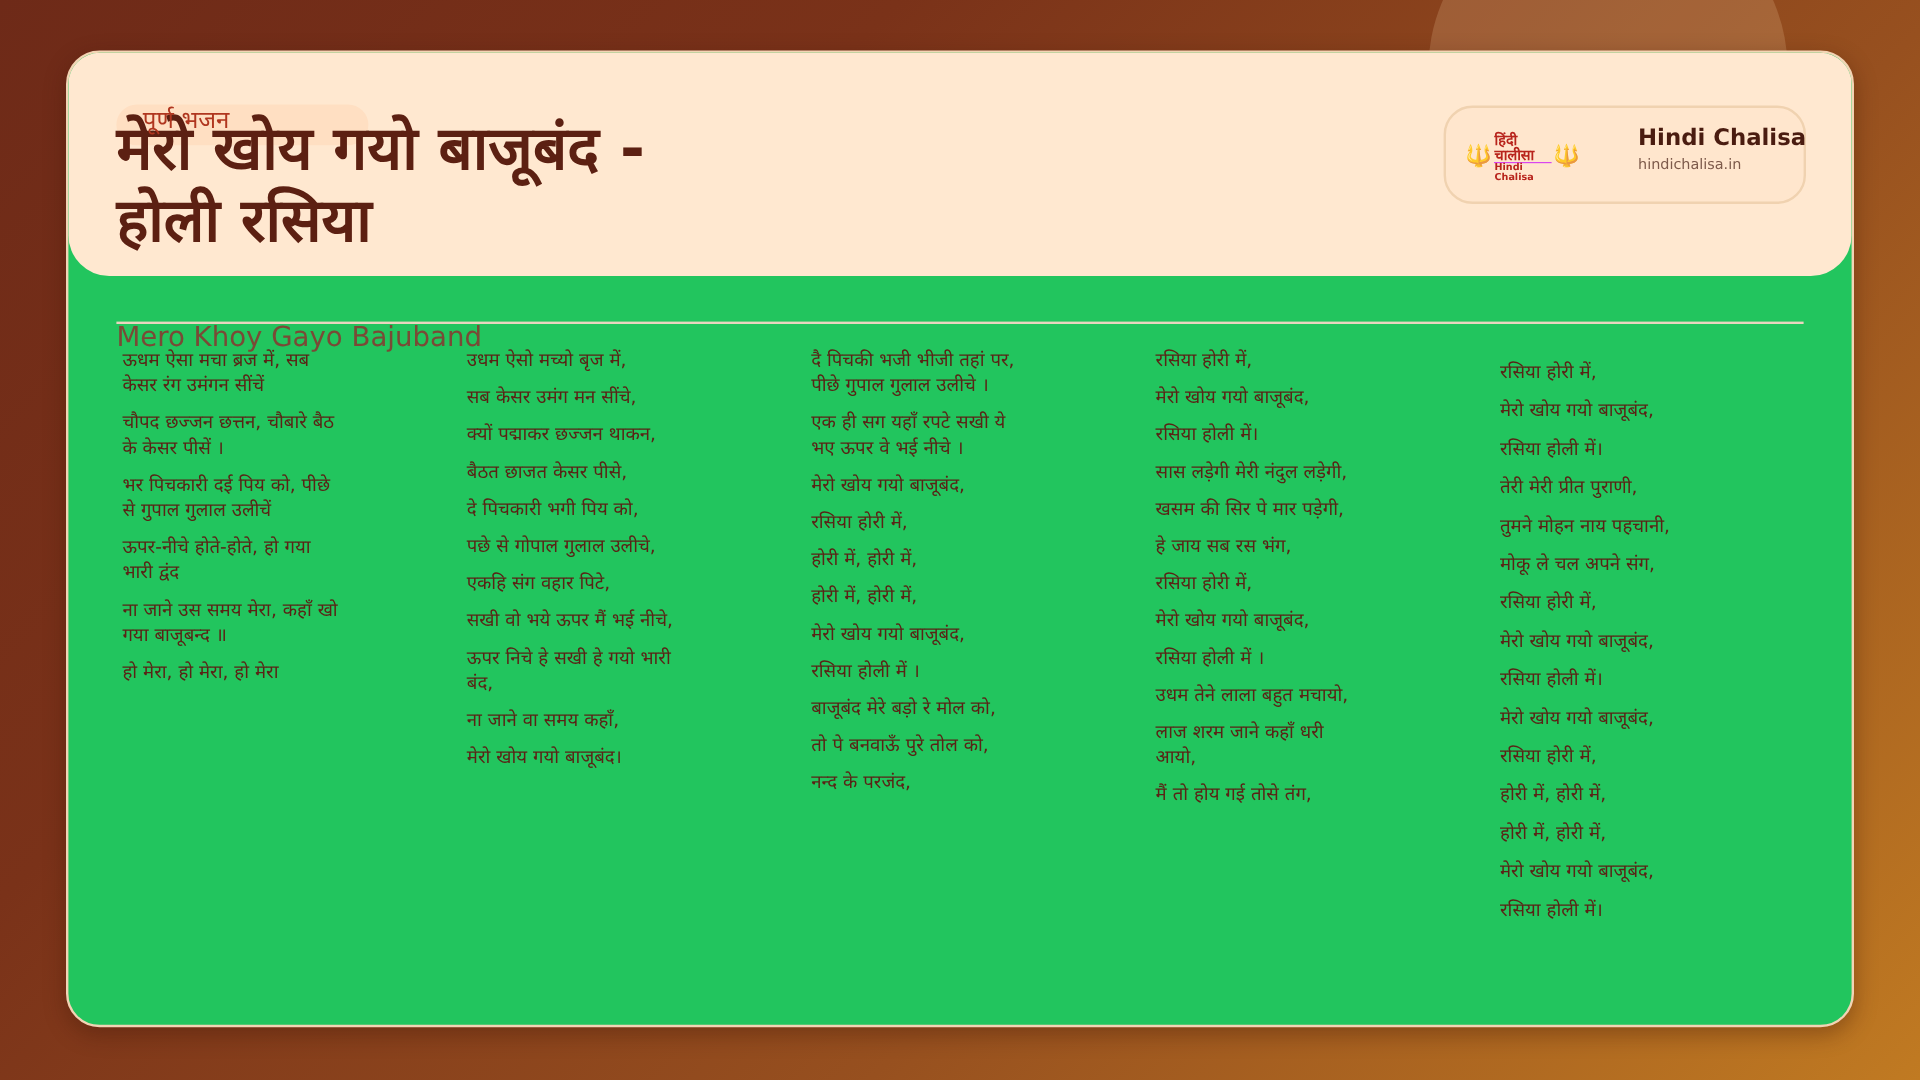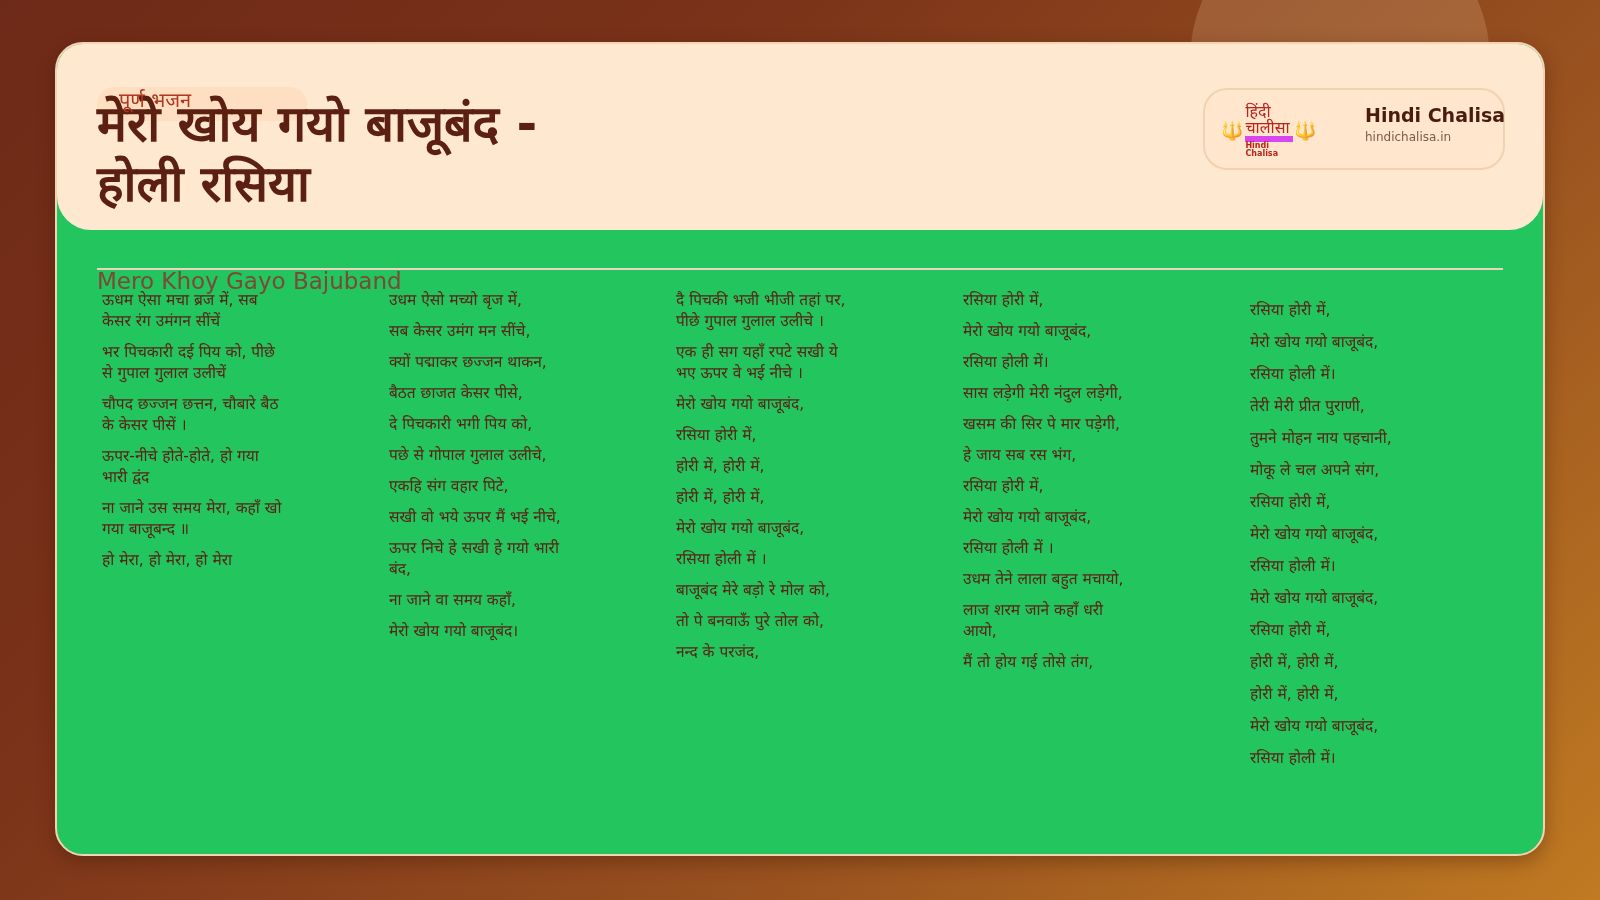--- a/index.html
+++ b/index.html
@@ -68,21 +68,21 @@
   .brand-logo {
     position: absolute;
     left: 16px; top: 26px;
     width: 96px; height: 30px;
     display: flex; align-items: center; gap: 2px;
   }
   .trident {
     font-size: 18px; color: #d4671a; line-height: 1;
   }
   .logo-text { display: flex; flex-direction: column; line-height: 1; }
-  .logo-hi { font-size: 16px; font-weight: normal; color: #b8241c; border-bottom: 6px solid #d946ef; }
+  .logo-hi { font-size: 12px; font-weight: bold; color: #b8241c; border-bottom: 1px solid #d946ef; }
   .logo-en { font-size: 8px; font-weight: bold; color: #b8241c; }
   .brand-name {
     position: absolute;
     left: 160px; top: 14px;
     font-family: "DejaVu Sans", sans-serif;
     font-size: 19px; font-weight: bold;
     color: #4a1c10;
     white-space: nowrap;
   }
   .brand-url {
@@ -154,22 +154,22 @@
       <div class="brand-url">hindichalisa.in</div>
     </div>
   </div>
 
   <div class="divider"></div>
   <div class="subtitle">Mero Khoy Gayo Bajuband</div>
 
   <div class="lyrics">
     <div class="col c1">
         <div class="line">ऊधम ऐसा मचा ब्रज में, सब केसर रंग उमंगन सींचें</div>
+        <div class="line">चौपद छज्जन छत्तन, चौबारे बैठ के केसर पीसें ।</div>
         <div class="line">भर पिचकारी दई पिय को, पीछे से गुपाल गुलाल उलीचें</div>
-        <div class="line">चौपद छज्जन छत्तन, चौबारे बैठ के केसर पीसें ।</div>
         <div class="line">ऊपर-नीचे होते-होते, हो गया भारी द्वंद</div>
         <div class="line">ना जाने उस समय मेरा, कहाँ खो गया बाजूबन्द ॥</div>
         <div class="line">हो मेरा, हो मेरा, हो मेरा</div>
       </div>
     <div class="col c2">
         <div class="line">उधम ऐसो मच्यो बृज में,</div>
         <div class="line">सब केसर उमंग मन सींचे,</div>
         <div class="line">क्यों पद्माकर छज्जन थाकन,</div>
         <div class="line">बैठत छाजत केसर पीसे,</div>
         <div class="line">दे पिचकारी भगी पिय को,</div>

